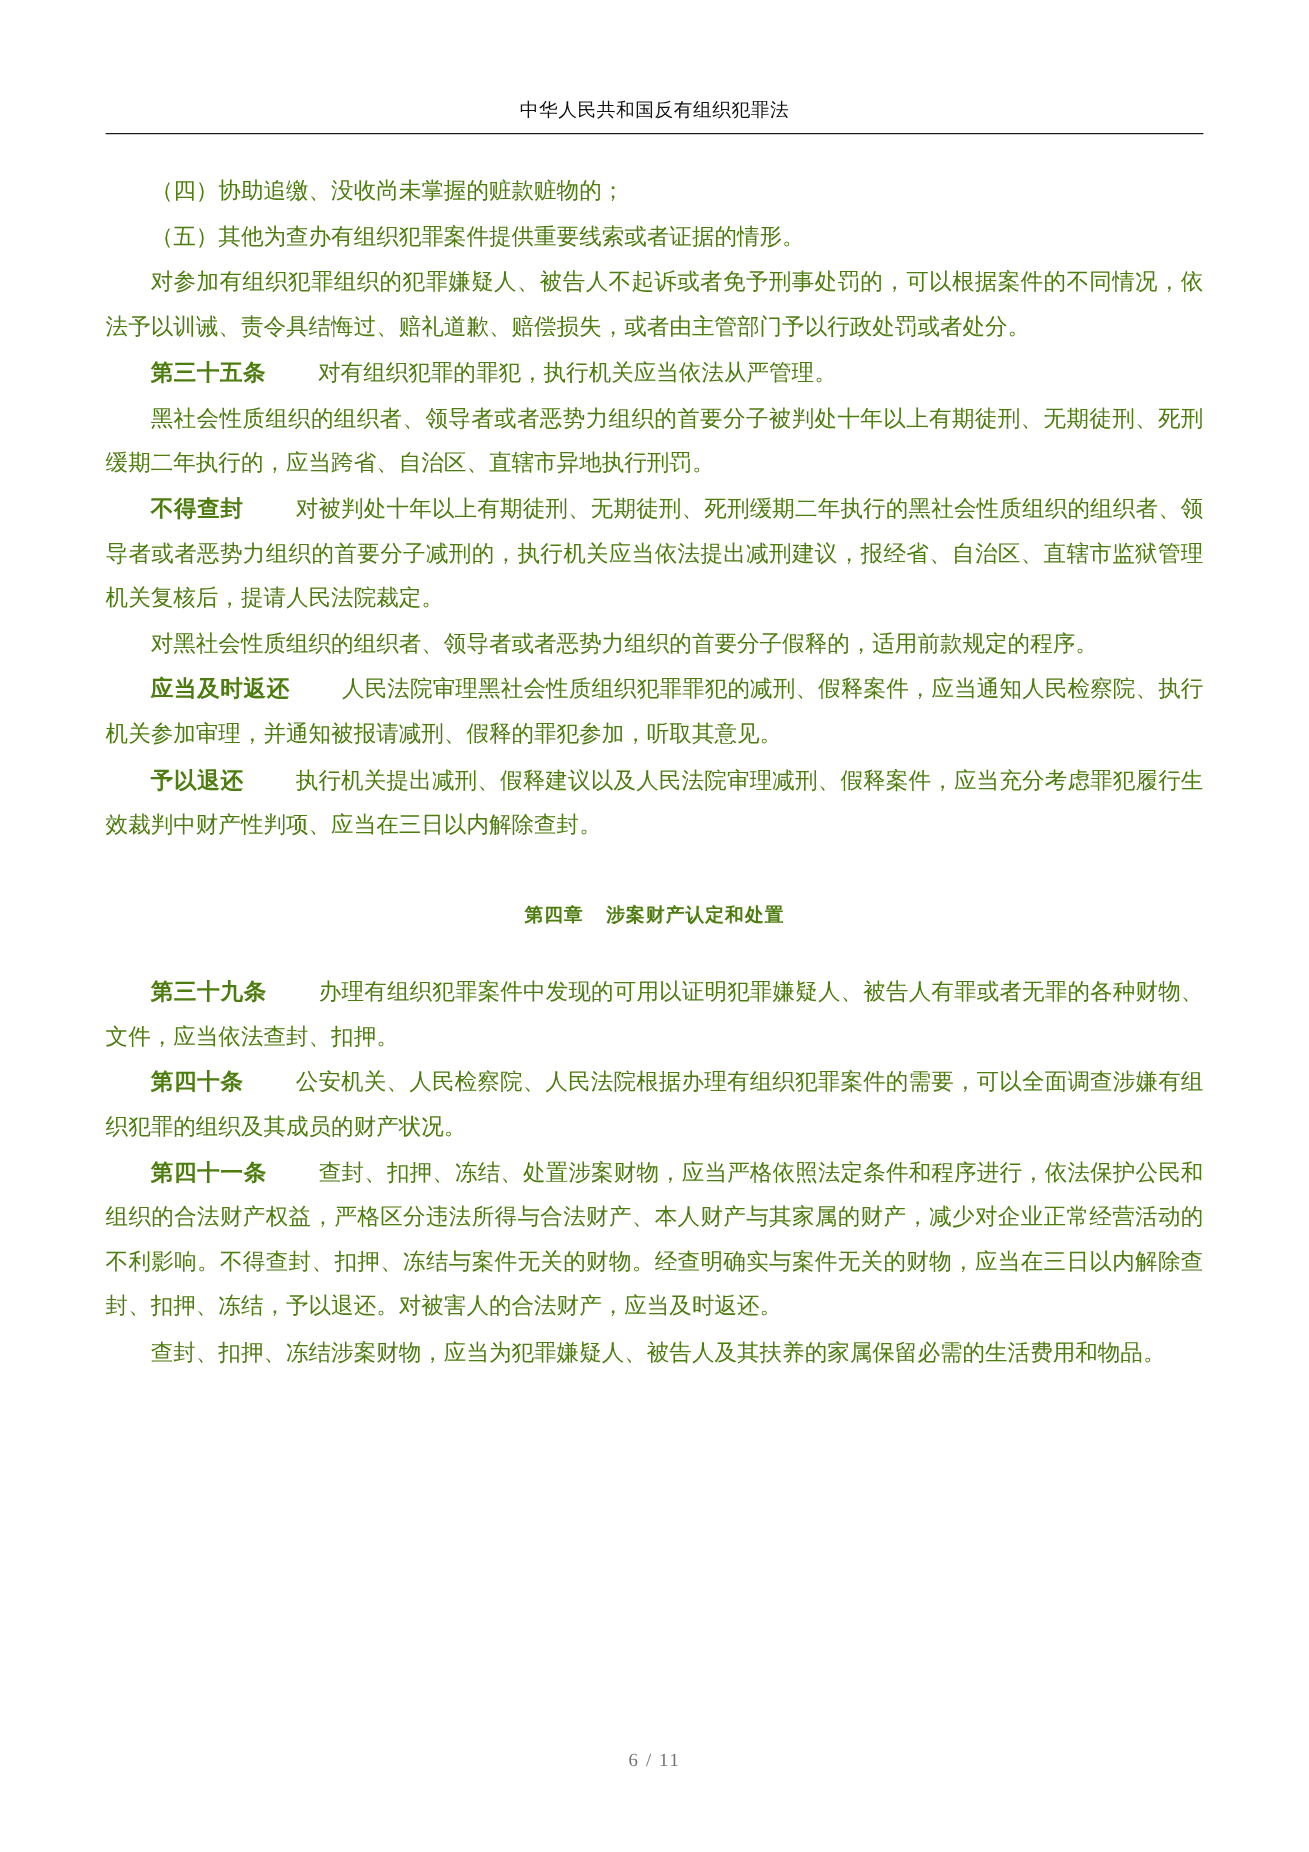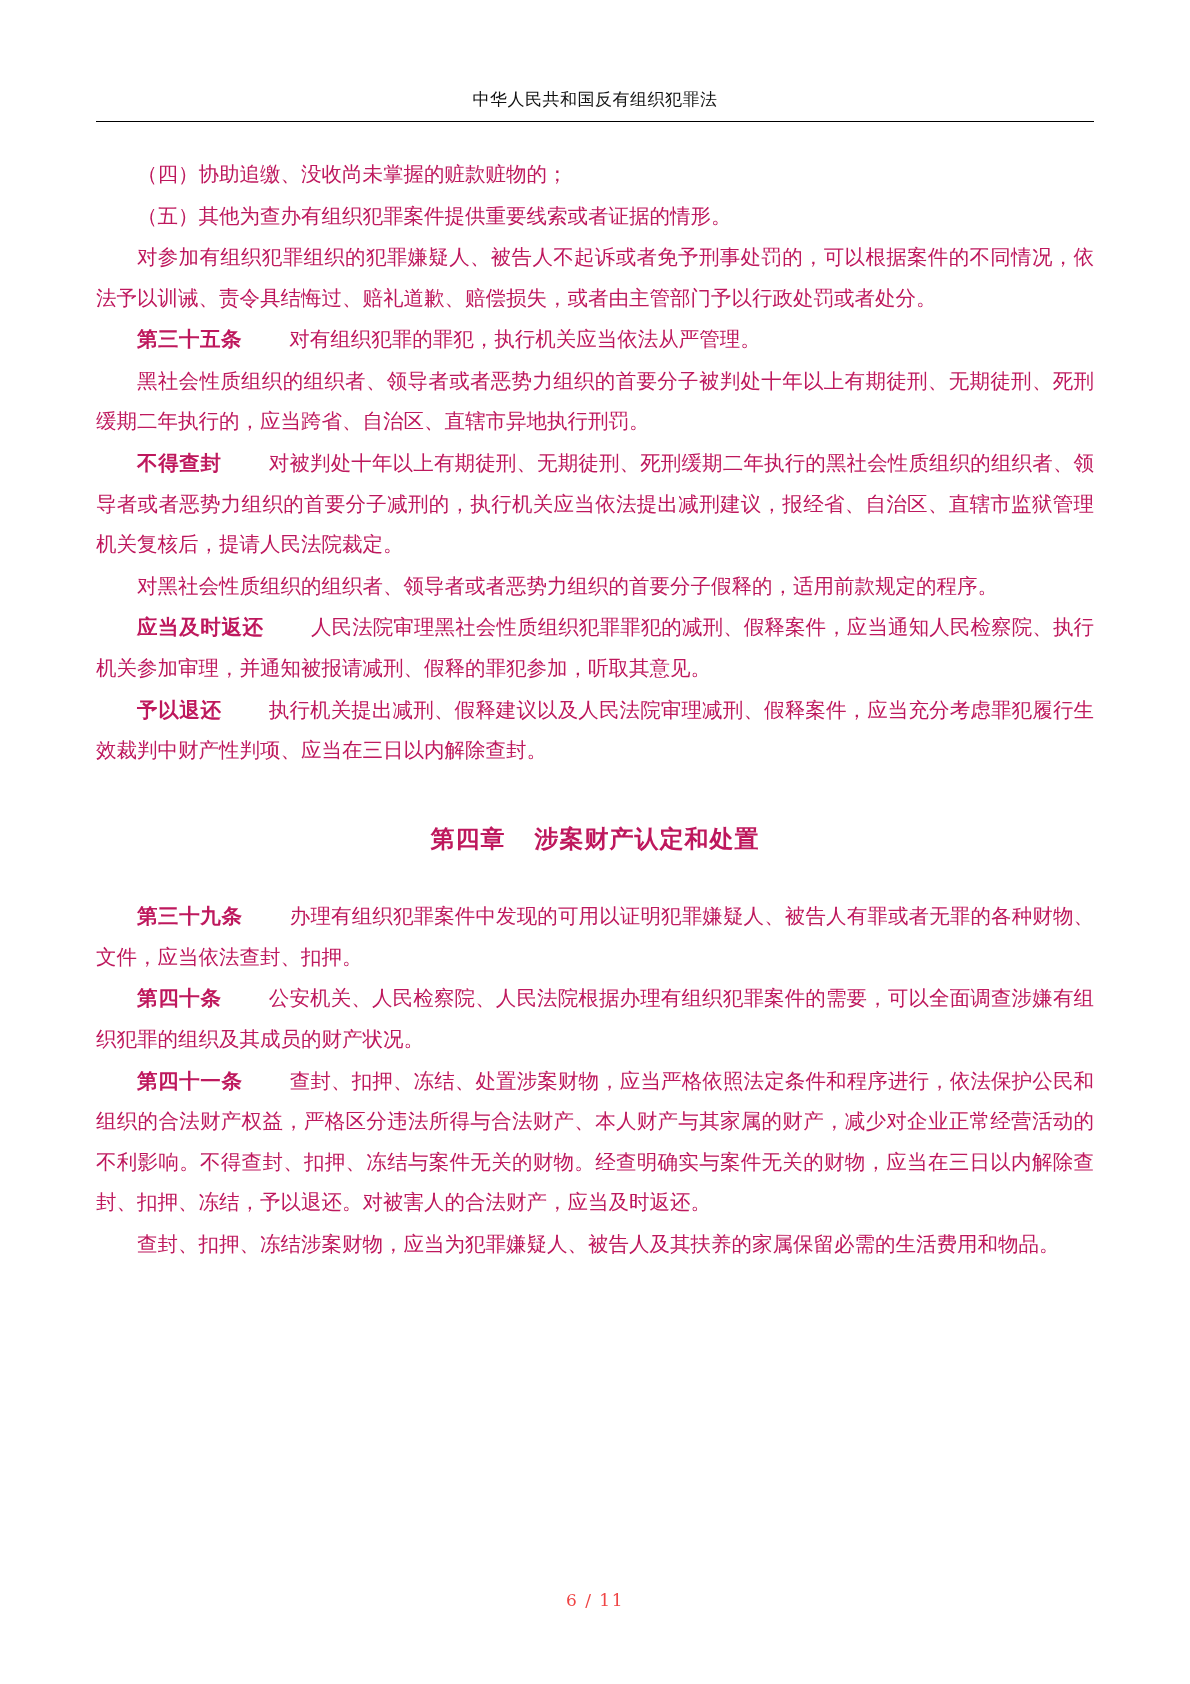--- a/index.html
+++ b/index.html
@@ -13,71 +13,72 @@
     font-family: "DejaVu Serif", "Liberation Serif", serif;
     color: #000000;
     position: relative;
   }
   .page {
     position: relative;
     width: 1190px;
     height: 1684px;
     box-sizing: border-box;
     padding: 88px 96px 0 96px;
+    font-family: Liberation Serif, serif;
   }
   .header {
     text-align: center;
     font-size: 17px;
     letter-spacing: 0.5px;
     padding-bottom: 10px;
     color: #111;
   }
   .header-rule {
     border-bottom: 1.6px solid #000;
     margin: 0 0 30px 0;
   }
   .body-text {
     font-size: 20.5px;
     line-height: 1.98;
     text-align: justify;
     text-justify: inter-ideograph;
-    color: #be185d;
+    color: #4d7c0f;
     margin-top: 32px;
   }
   p.para {
     margin: 0 0 1px 0;
     text-indent: 2em;
   }
   .art-no {
     font-weight: bold;
     letter-spacing: 0.5px;
   }
   .art-gap {
     display: inline-block;
     width: 2.3em;
   }
   .chapter-title {
     text-align: center;
     font-weight: bold;
-    font-size: 24px;
+    font-size: 17px;
     margin: 44px 0 34px 0;
     letter-spacing: 1px;
   }
   .chapter-title .sep {
     display: inline-block;
     width: 1.2em;
   }
   .footer {
     position: absolute;
     left: 0;
     right: 0;
     bottom: 74px;
     text-align: center;
     font-size: 17px;
-    color: #ef4444;
+    color: #737373;
     letter-spacing: 1.5px;
   }
 </style>
 </head>
 <body>
 
 <div class="page">
 
   <div class="header">
     <span>中华人民共和国反有组织犯罪法</span>

